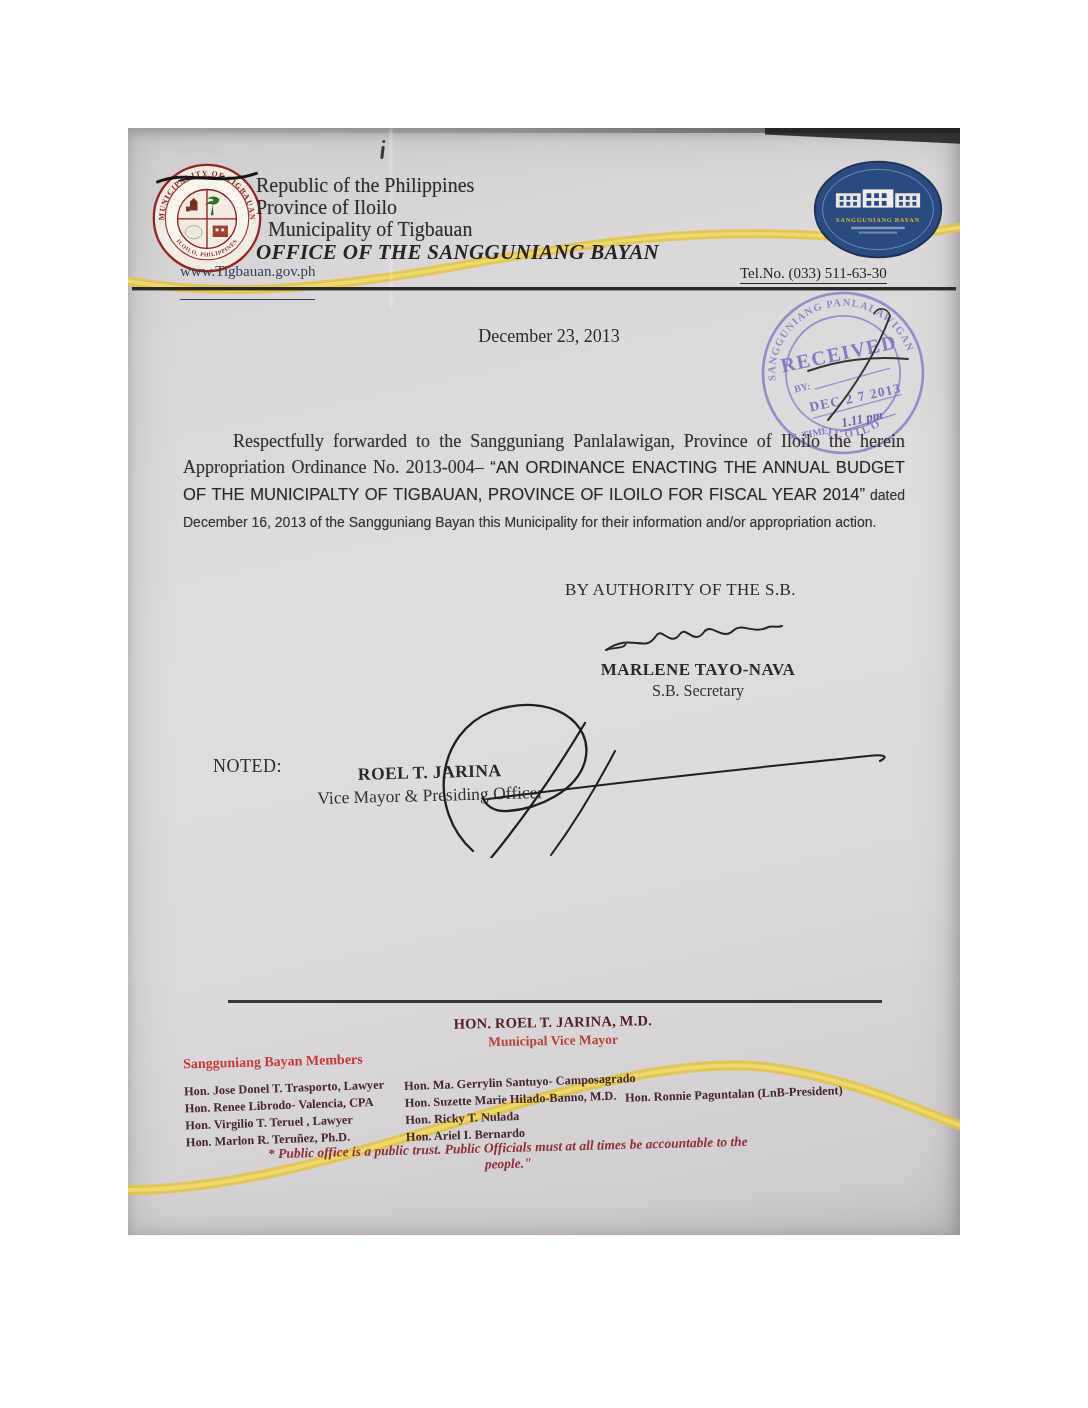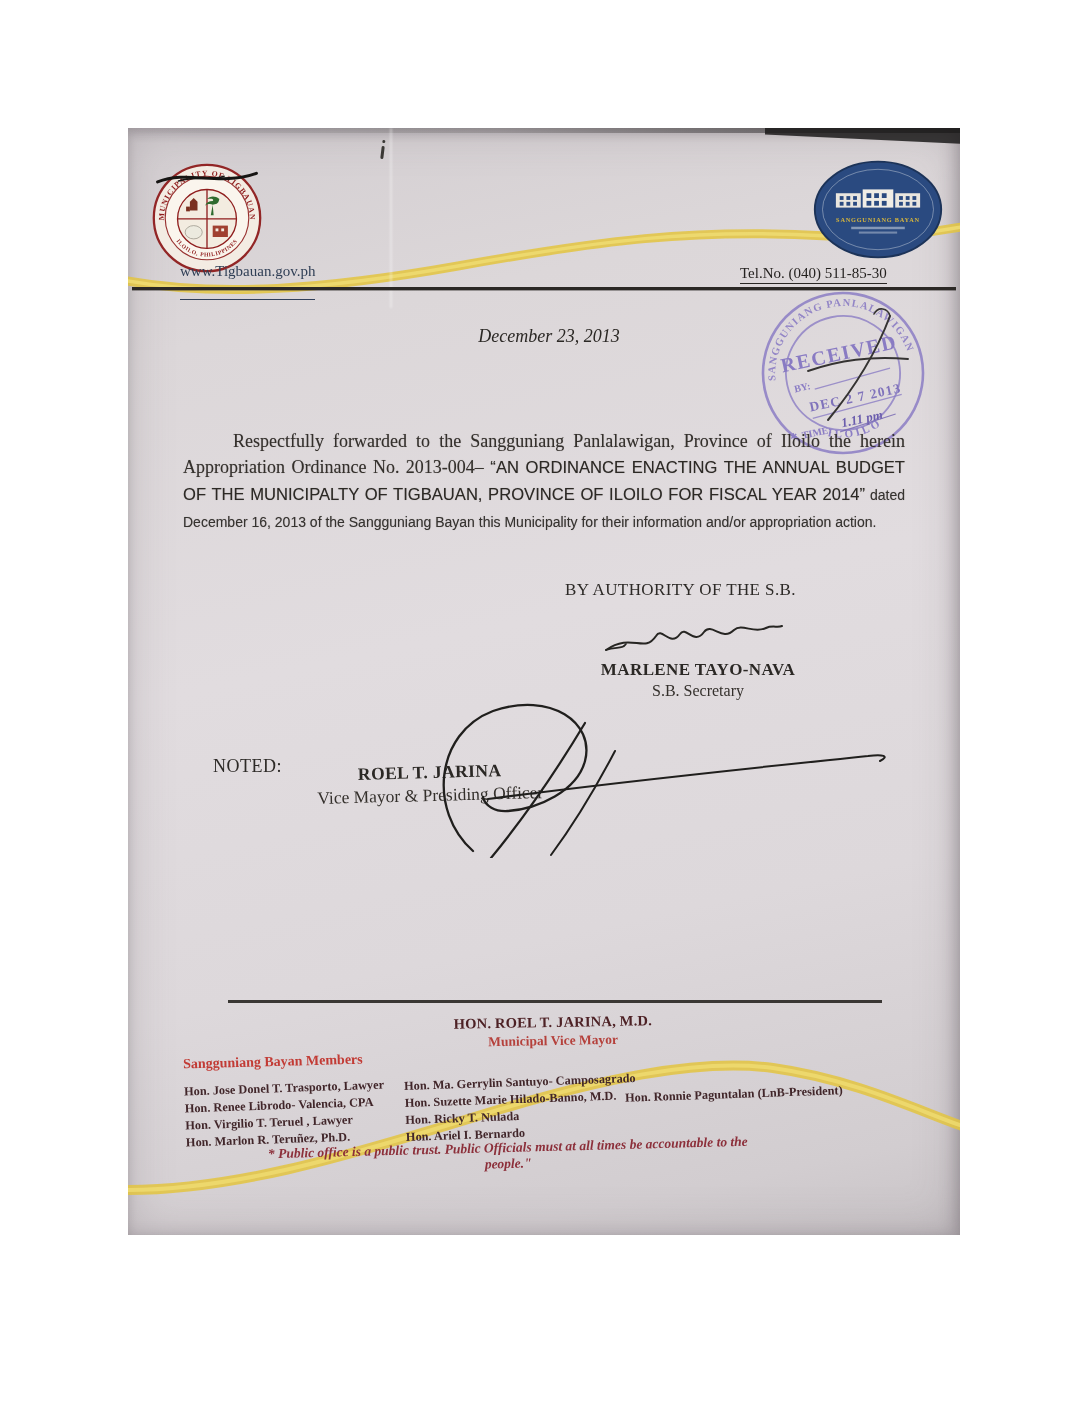--- a/index.html
+++ b/index.html
@@ -12,21 +12,21 @@
   
   .hdr-line{font-size:20px;line-height:22px;color:#2f2c29;text-shadow:0 0 1px rgba(50,45,40,.35);}
   .hdr-office{font-size:21px;font-weight:bold;font-style:italic;letter-spacing:.3px;color:#262320;}
   .website{font-size:15px;color:#2f3e55;border-bottom:1.5px solid #31405a;padding-bottom:19px;}
   .tel{font-size:15px;color:#24211f;border-bottom:1.6px solid #2a2724;padding-bottom:1px;}
   .toprule{height:3px;background:#2b2825;box-shadow:0 1px 0 rgba(43,40,37,.4);}
   
   .endorse{text-align:center;color:#2b2825;}
   .endorse .t1{font-size:19px;letter-spacing:.4px;}
   .endorse .t1 sup{font-size:11px;}
-  .endorse .t2{font-size:18px;margin-top:4px;font-style:italic;}
+  .endorse .t2{font-size:18px;margin-top:4px;}
   
   .body-text{width:722px;font-size:18px;line-height:26px;text-align:justify;text-indent:50px;color:#34302c;
              text-shadow:0 0 .8px rgba(52,48,44,.4);margin:0;}
   .body-text .bold-sans{font-family:"Liberation Sans","DejaVu Sans",sans-serif;font-weight:normal;font-size:16.6px;color:#2c2925;}
   .body-text .plain-sans{font-family:"Liberation Sans","DejaVu Sans",sans-serif;font-size:14px;color:#363330;}
   .authority{font-size:17px;letter-spacing:.4px;color:#2d2a27;}
   .sig-block{text-align:center;}
   .sig-name{font-size:17px;font-weight:bold;letter-spacing:.4px;color:#2b2825;}
   .sig-title{font-size:16px;color:#34302c;margin-top:2px;}
   .noted{font-size:18px;letter-spacing:.5px;color:#2d2a27;}
@@ -86,22 +86,28 @@
       <rect x="38" y="48" width="4" height="5" fill="#7a3020"></rect>
       <path d="M 73,40 c -5,-4 -10,-3 -13,0 c 4,-1 8,0 6,2 c -4,0 -7,2 -8,5 c 3,-2 6,-2 8,-1 l -2,11 l 3,0 l -1,-11 c 3,-1 6,0 7,-6 z" fill="#2e6b2e"></path>
       <ellipse cx="46" cy="75" rx="9" ry="7" fill="#eceadf" stroke="#9a958a" stroke-width=".8"></ellipse>
       <rect x="66" y="68" width="16" height="12" fill="#a04030"></rect>
       <rect x="69" y="71" width="3" height="3" fill="#f3ece0"></rect>
       <rect x="75" y="71" width="3" height="3" fill="#f3ece0"></rect>
       <path d="M 8,22 C 40,9 72,27 112,13" fill="none" stroke="#161513" stroke-width="3.2" stroke-linecap="round"></path>
       <path d="M 30,21 C 52,15 62,21 78,16" fill="none" stroke="#161513" stroke-width="1.6" stroke-linecap="round"></path>
     </svg>
 
+    <div class="abs" style="left:128px;top:46px;">
+      <div class="hdr-line">Republic of the Philippines</div>
+      <div class="hdr-line">Province of Iloilo</div>
+      <div class="hdr-line" style="padding-left:12px;">Municipality of Tigbauan</div>
+      <div class="hdr-office">OFFICE OF THE SANGGUNIANG BAYAN</div>
+    </div>
     <div class="abs website" style="left:52px;top:135px;">www.Tigbauan.gov.ph</div>
-    <div class="abs tel" style="left:612px;top:137px;">Tel.No. (040) 511-85-30</div>
+    <div class="abs tel" style="left:612px;top:137px;">Tel.No. (033) 511-63-30</div>
     <div class="abs toprule" style="left:4px;top:159px;width:824px;"></div>
 
     <svg class="abs" style="left:683px;top:29px;width:134px;height:105px;" viewBox="0 0 140 108">
       <ellipse cx="70" cy="54" rx="66" ry="50" fill="#2a4a80" stroke="#1c3358" stroke-width="2"></ellipse>
       <ellipse cx="70" cy="54" rx="58" ry="42" fill="none" stroke="#c9d2de" stroke-width=".9" opacity=".55"></ellipse>
       <rect x="26" y="37" width="26" height="15" fill="#e9e6df"></rect>
       <rect x="54" y="33" width="32" height="19" fill="#f0ede6"></rect>
       <rect x="88" y="37" width="26" height="15" fill="#e9e6df"></rect>
       <rect x="30" y="40" width="4" height="4" fill="#2a4a80"></rect>
         <rect x="37" y="40" width="4" height="4" fill="#2a4a80"></rect>

